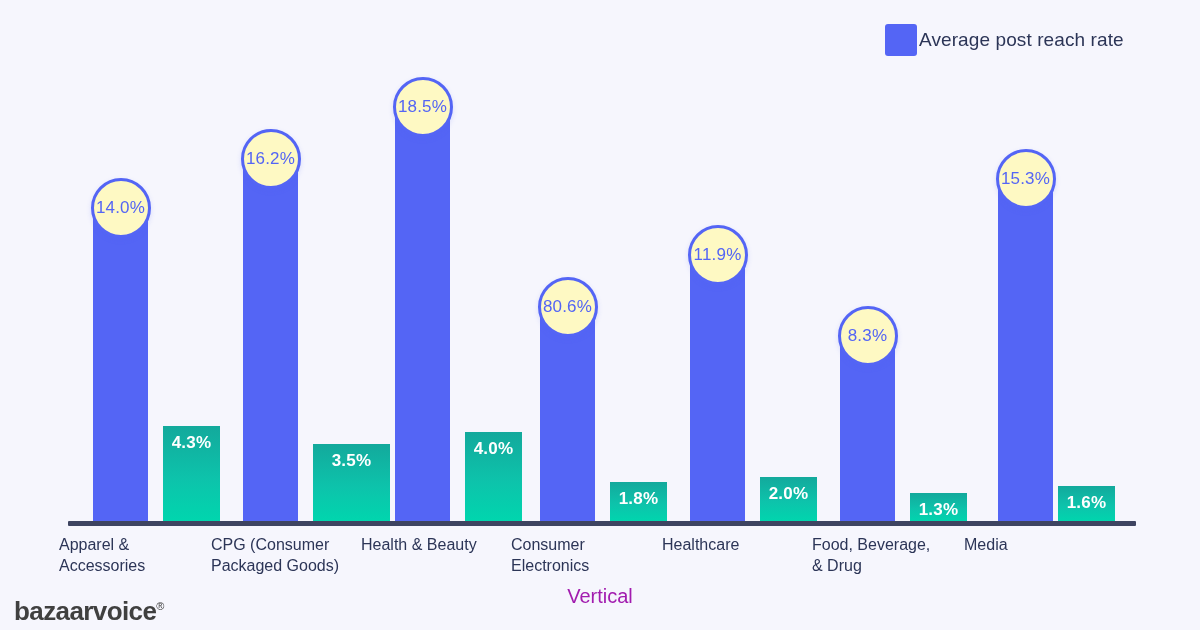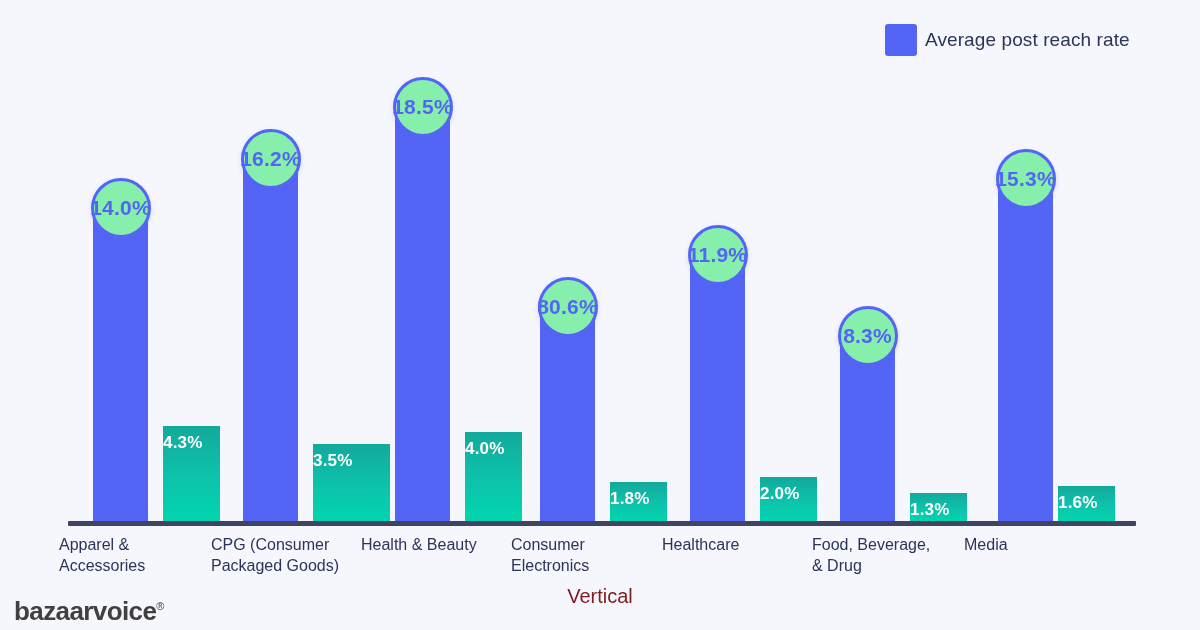--- a/index.html
+++ b/index.html
@@ -24,21 +24,21 @@
     position: absolute;
     top: 24px;
     left: 885px;
     display: flex;
     flex-direction: column;
     gap: 16px;
   }
   .legend-item {
     display: flex;
     align-items: center;
-    gap: 8px;
+    gap: 2px;
   }
   .legend-swatch {
     width: 32px;
     height: 32px;
     border-radius: 3px;
     flex: none;
   }
   .legend-label {
     font-size: 19px;
     color: #2c3557;
@@ -80,62 +80,62 @@
   }
   .bar-story {
     background: linear-gradient(180deg, #13a99c 0%, #0dc3ab 55%, #00d6ae 100%);
     width: 57px;
   }
   .bar-story-label {
     position: absolute;
     top: 7px;
     left: 0;
     width: 100%;
-    text-align: left;
+    text-align: center;
     color: #ffffff;
     font-size: 17px;
     font-weight: bold;
     letter-spacing: .2px;
   }
 
   .badge {
     position: absolute;
     width: 60px;
     height: 60px;
     border-radius: 50%;
-    background: #86efac;
+    background: #fef9c3;
     border: 3px solid #5465f5;
     box-sizing: border-box;
     display: flex;
     align-items: center;
     justify-content: center;
     color: #5465f5;
-    font-size: 21px;
-    font-weight: bold;
+    font-size: 17px;
+    font-weight: normal;
     letter-spacing: .2px;
     box-shadow: 0 2px 5px rgba(84,101,245,.18);
   }
 
   
   .cat-label {
     position: absolute;
     top: 534px;
     text-align: left;
     font-size: 16px;
     line-height: 21px;
     color: #2c3557;
   }
   .axis-title {
     position: absolute;
     top: 585px;
     left: 0;
     width: 1200px;
     text-align: center;
     font-size: 20px;
-    color: #7f1d1d;
+    color: #a21caf;
   }
 
   
   .logo {
     position: absolute;
     left: 14px;
     top: 596px;
     font-size: 26px;
     font-weight: bold;
     color: #404040;

